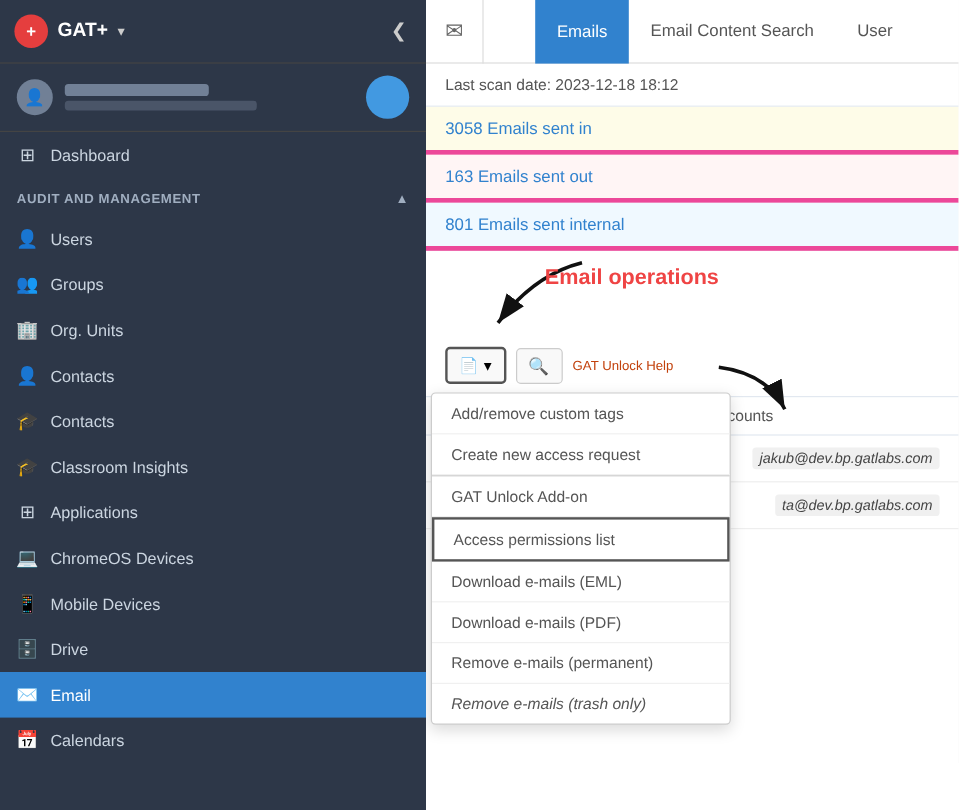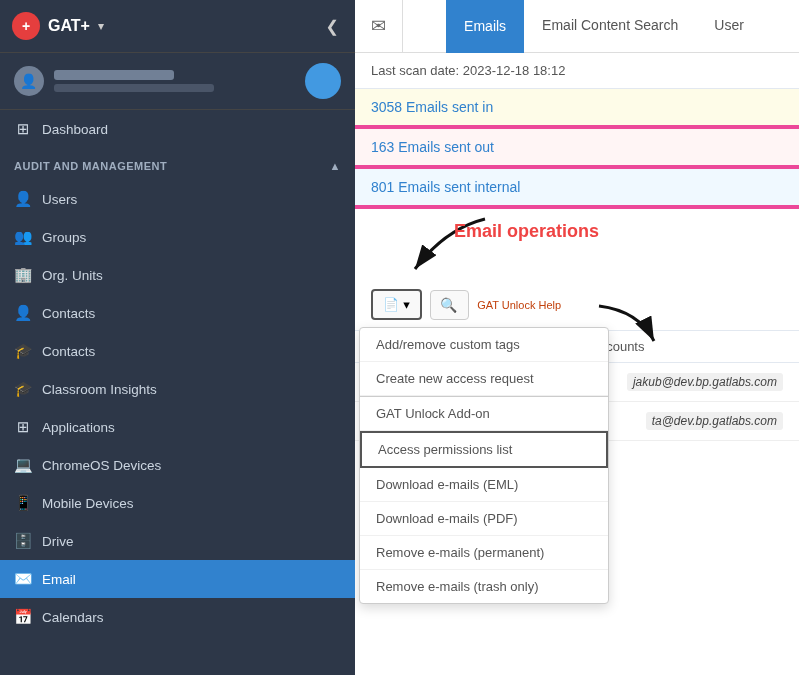--- a/index.html
+++ b/index.html
@@ -258,21 +258,21 @@
       z-index: 100;
       width: 250px;
     }
     .dropdown-item {
       padding: 9px 16px;
       color: #555;
       font-size: 13px;
       cursor: pointer;
       border-bottom: 1px solid #f0f0f0;
     }
-    .dropdown-item:last-child { border-bottom: none; }
+    .dropdown-item:last-child { border-bottom: none; font-style: italic; }
     .dropdown-item.highlighted {
       background: #fff;
       border: 2px solid #555;
       font-weight: normal;
     }
 
     
     .accounts-header {
       padding: 8px 16px;
       font-size: 13px;

